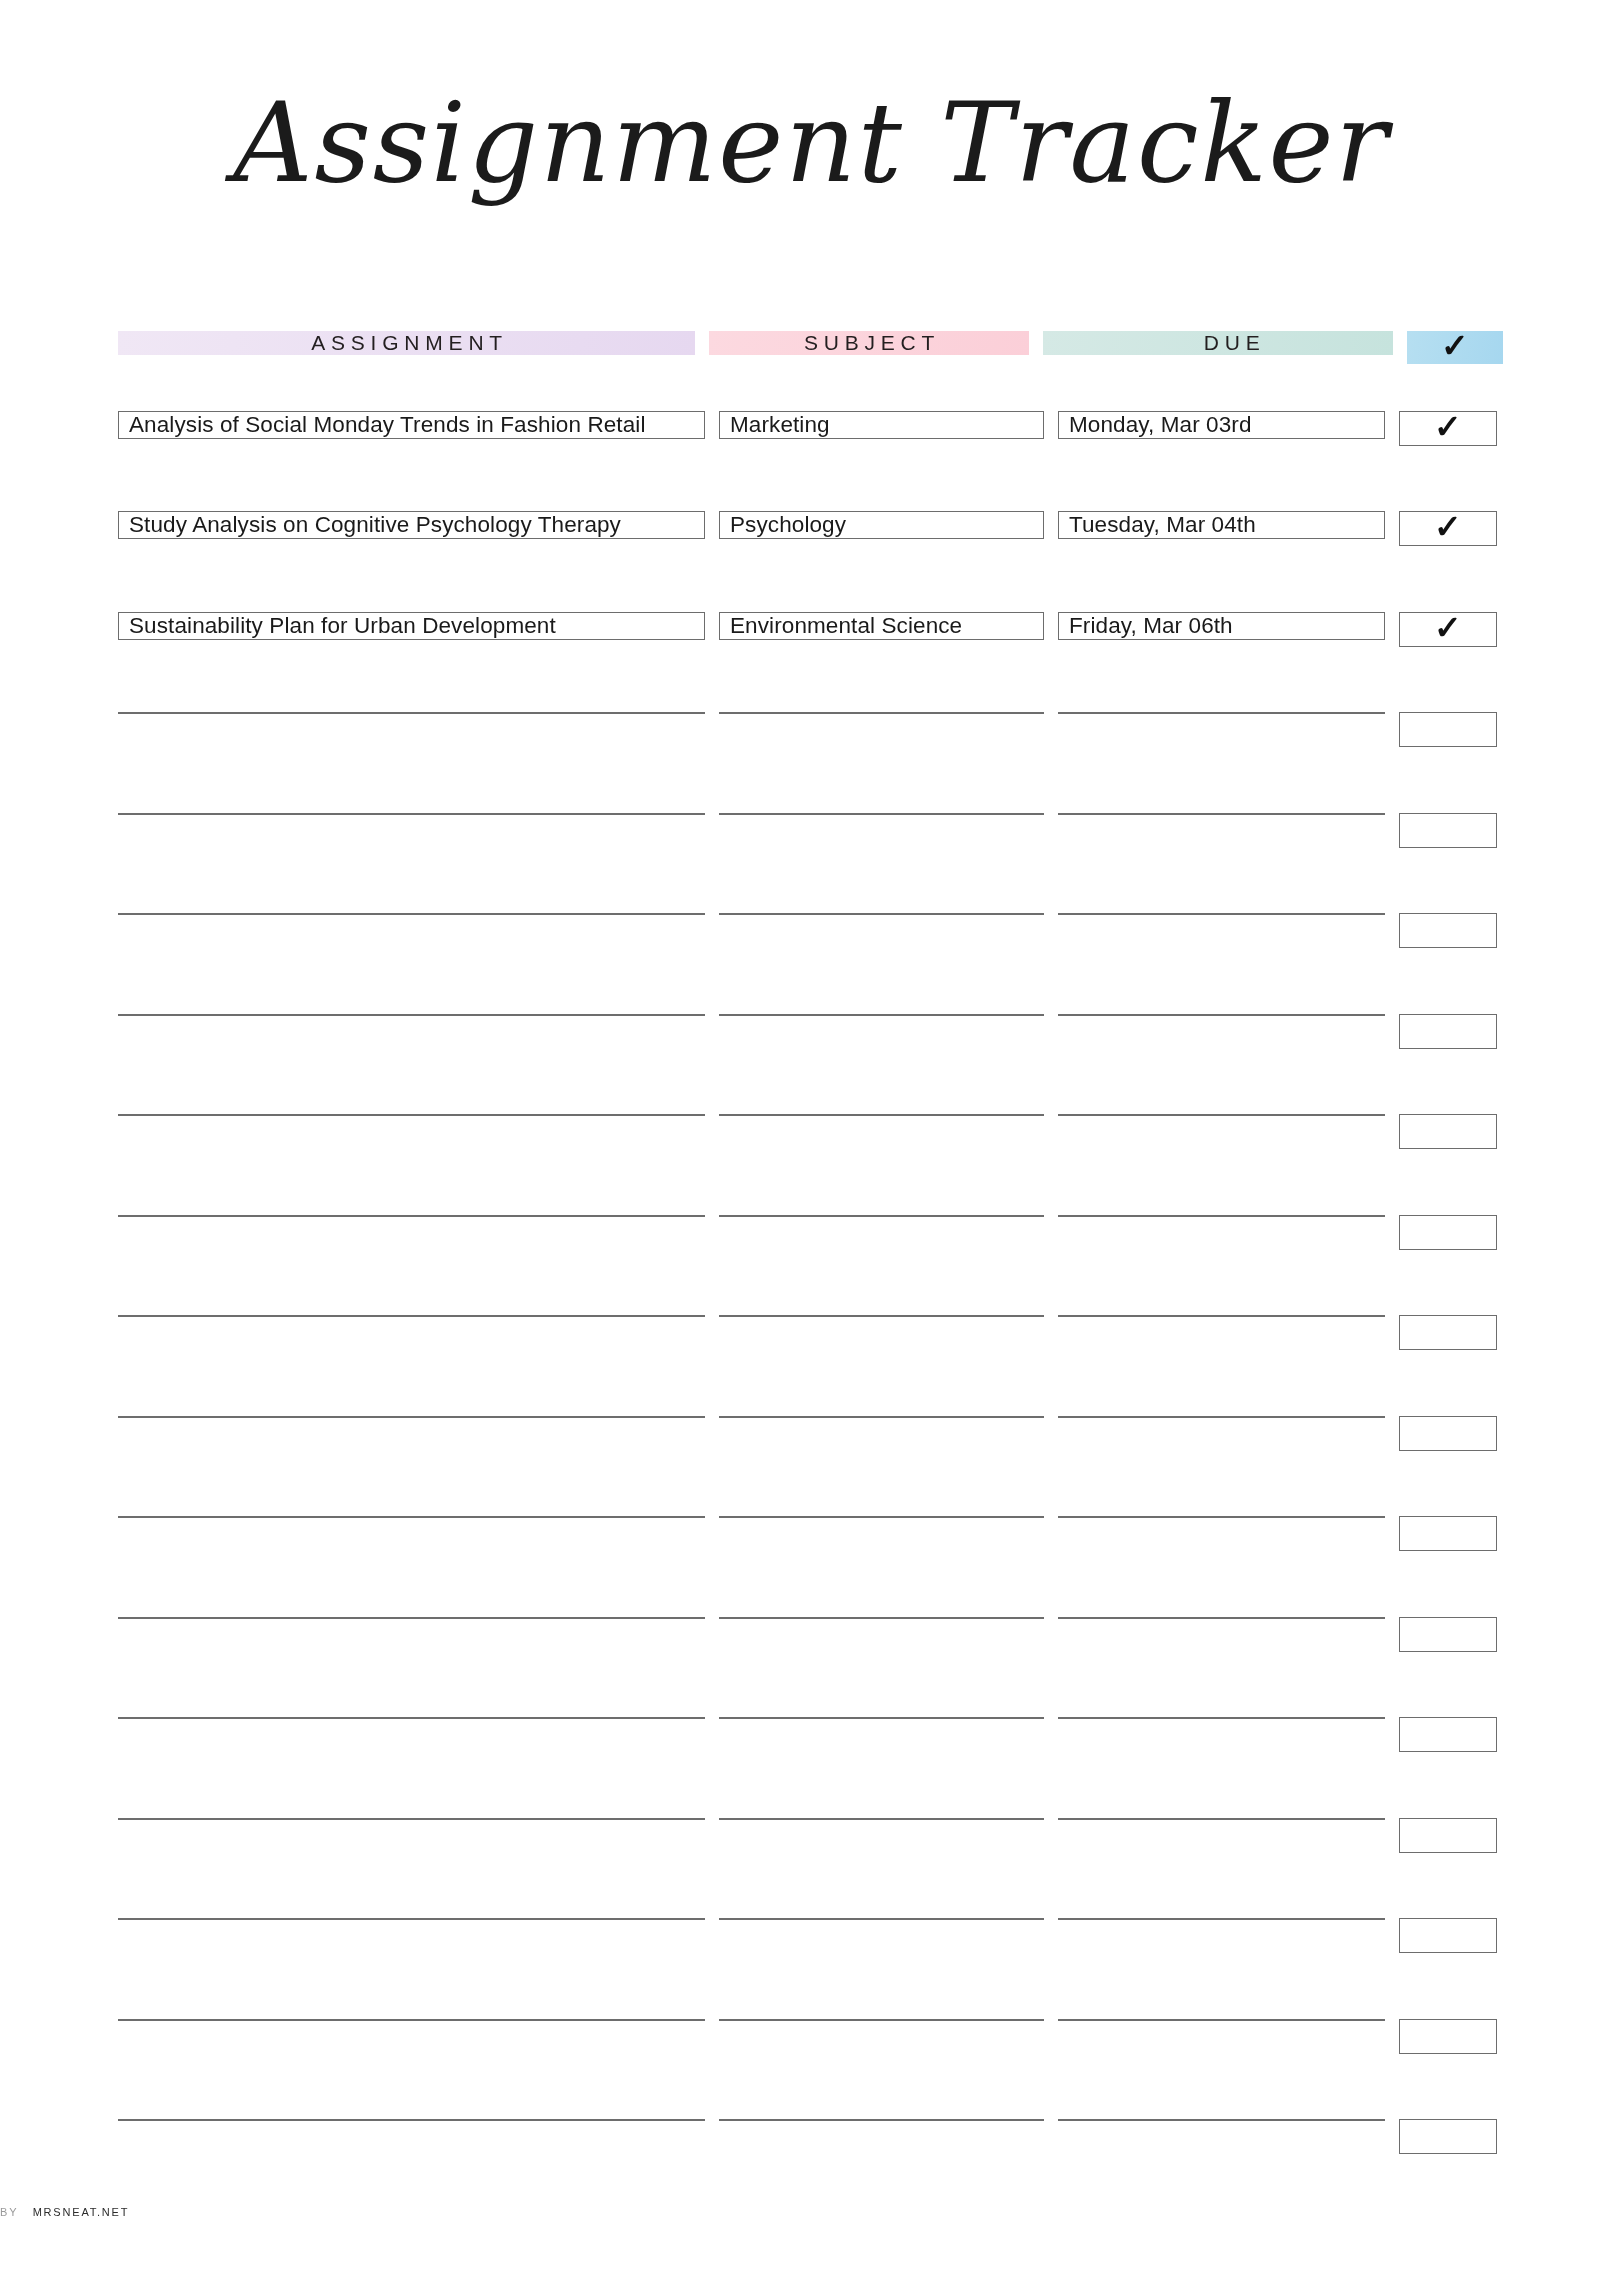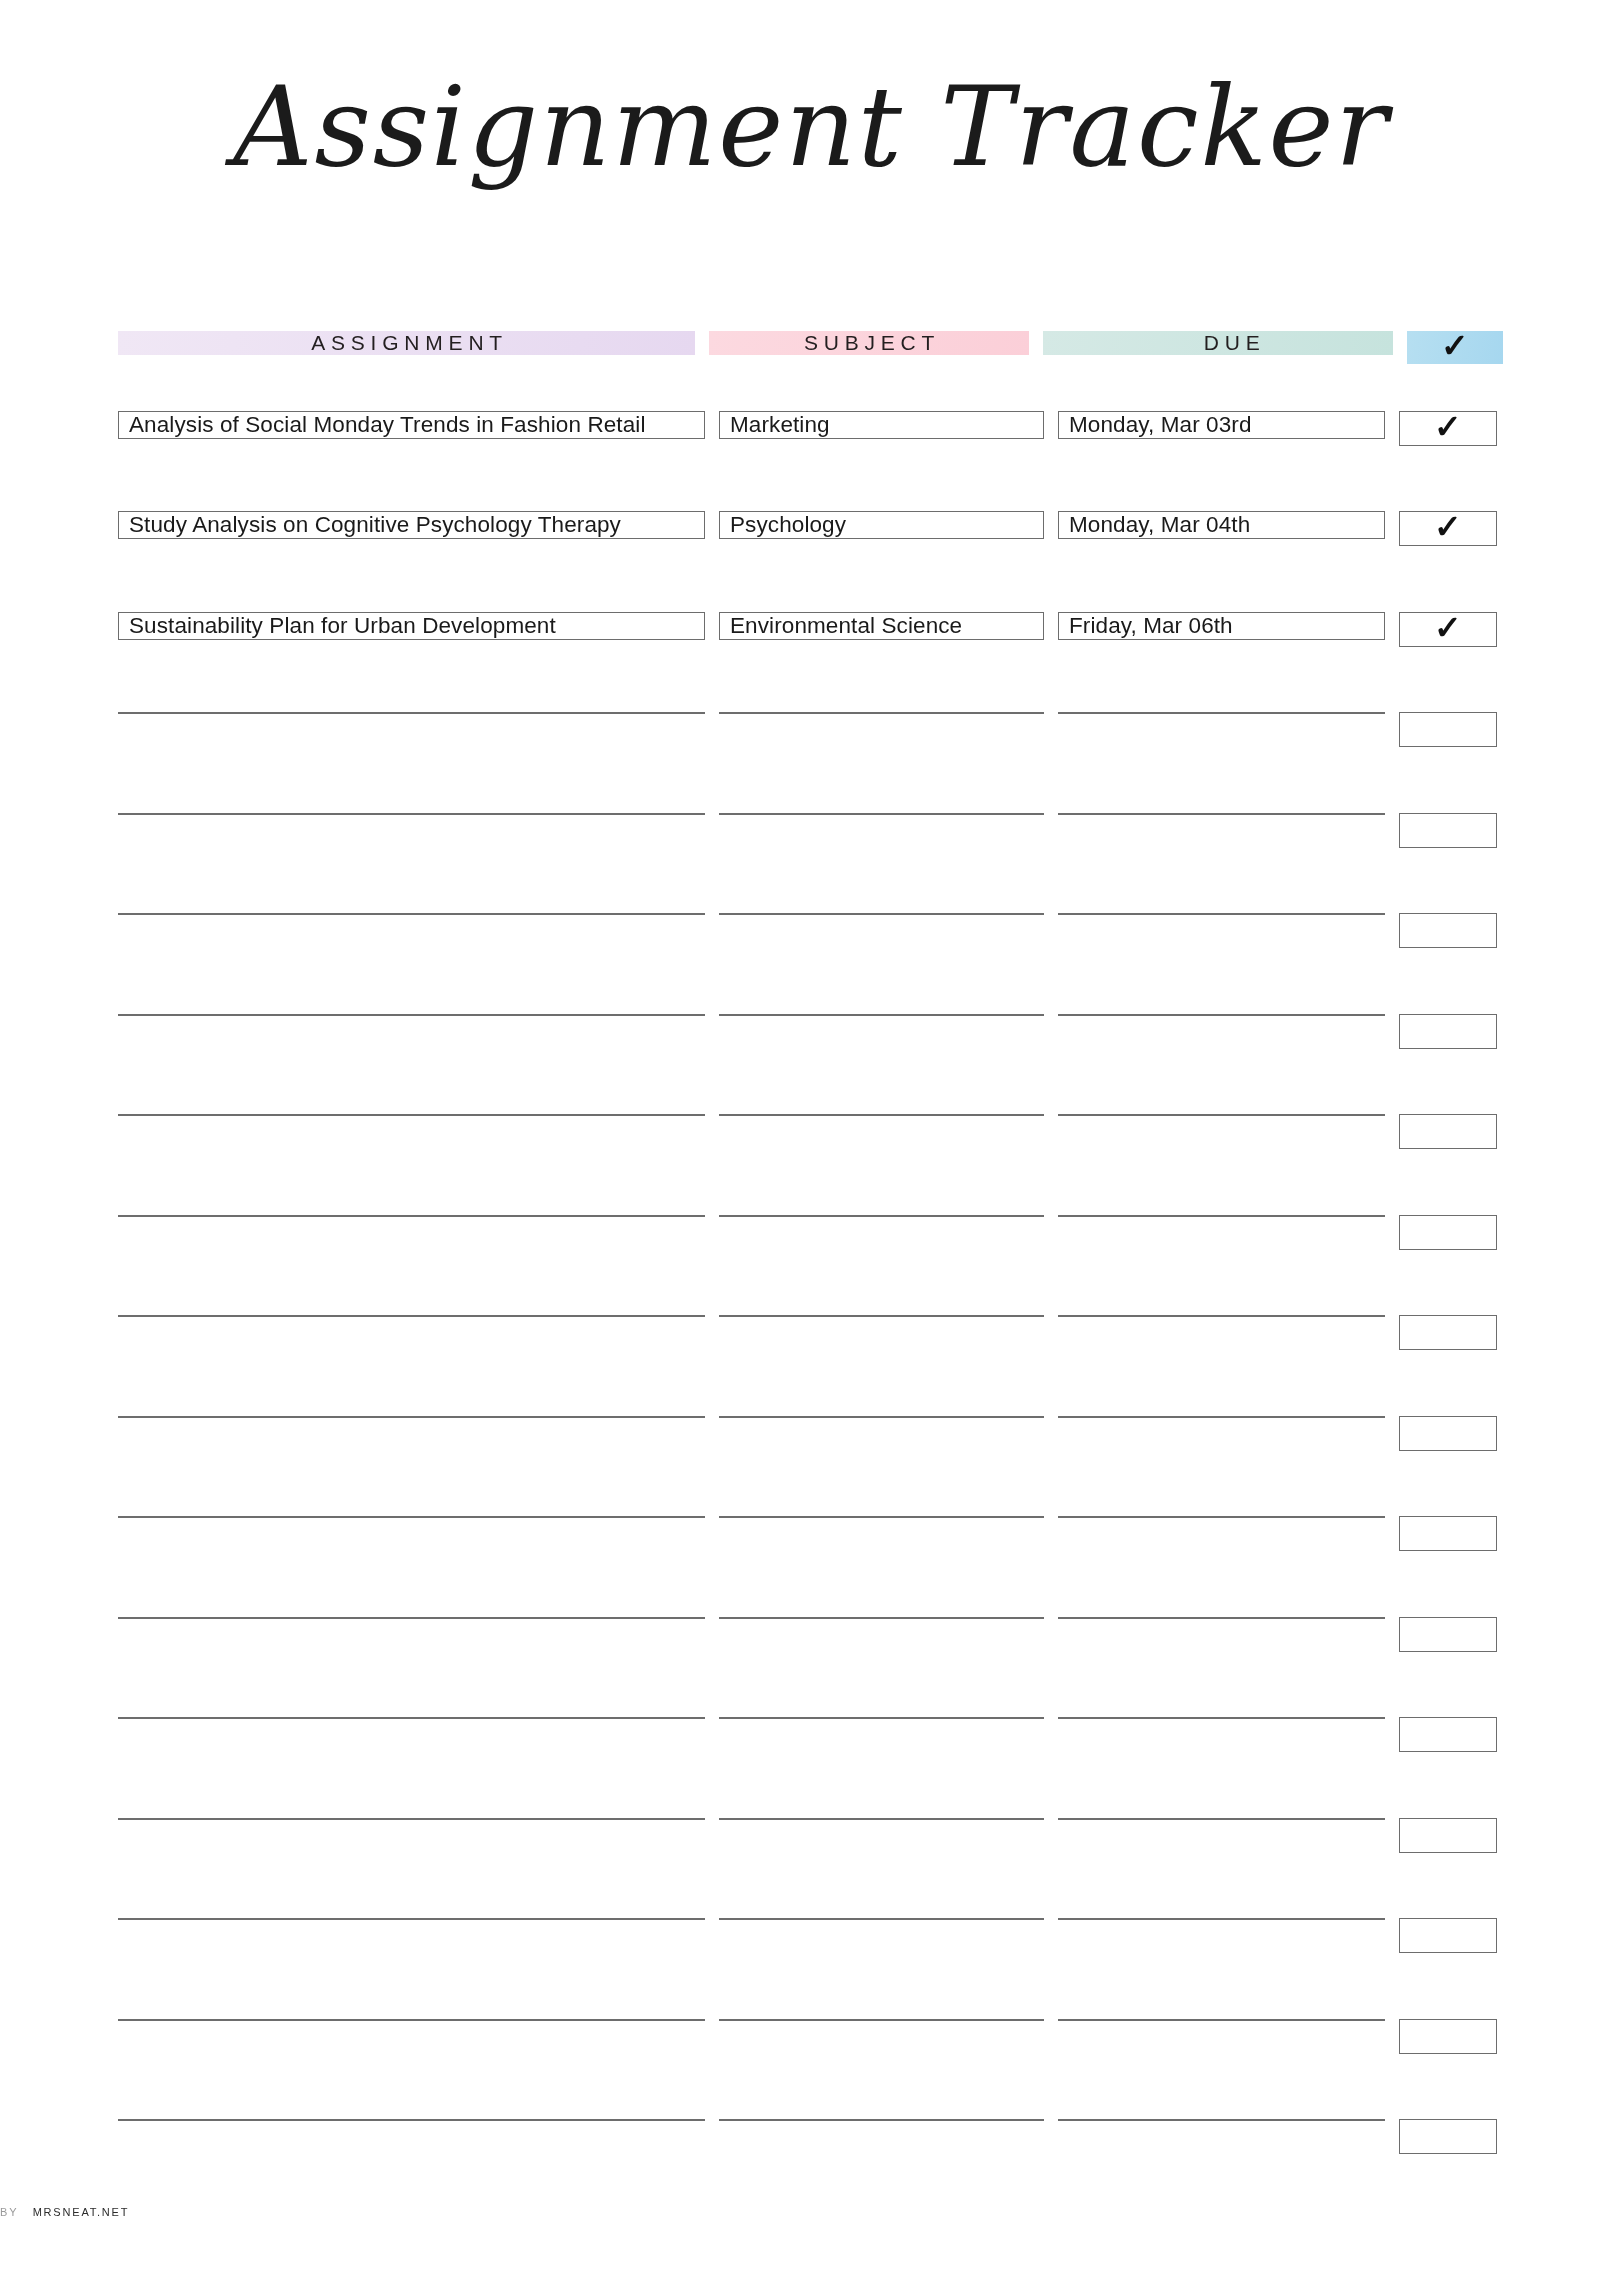--- a/index.html
+++ b/index.html
@@ -12,21 +12,21 @@
     height: 2295px;
     position: relative;
     font-family: "Liberation Sans", sans-serif;
     overflow: hidden;
   }
 
   
   .page-title {
     position: absolute;
     left: 0;
-    top: 72px;
+    top: 88px;
     width: 1623px;
     text-align: center;
     font-family: "DejaVu Serif", serif;
     font-style: italic;
     font-weight: 400;
     font-size: 110px;
     line-height: 1.0;
     letter-spacing: 1.7px;
     color: #1b1b1b;
     white-space: nowrap;
@@ -151,21 +151,21 @@
         <div class="dcell c-assignment">Analysis of Social Monday Trends in Fashion Retail</div>
         <div class="dcell c-subject">Marketing</div>
         <div class="dcell c-due">Monday, Mar 03rd</div>
         <div class="dcell check c-check">
           <span class="check-glyph">✓</span>
         </div>
       </div>
       <div class="row data-row">
         <div class="dcell c-assignment">Study Analysis on Cognitive Psychology Therapy</div>
         <div class="dcell c-subject">Psychology</div>
-        <div class="dcell c-due">Monday, Mar 04th</div>
+        <div class="dcell c-due">Tuesday, Mar 04th</div>
         <div class="dcell check c-check">
           <span class="check-glyph">✓</span>
         </div>
       </div>
       <div class="row data-row">
         <div class="dcell c-assignment">Sustainability Plan for Urban Development</div>
         <div class="dcell c-subject">Environmental Science</div>
         <div class="dcell c-due">Friday, Mar 06th</div>
         <div class="dcell check c-check">
           <span class="check-glyph">✓</span>

